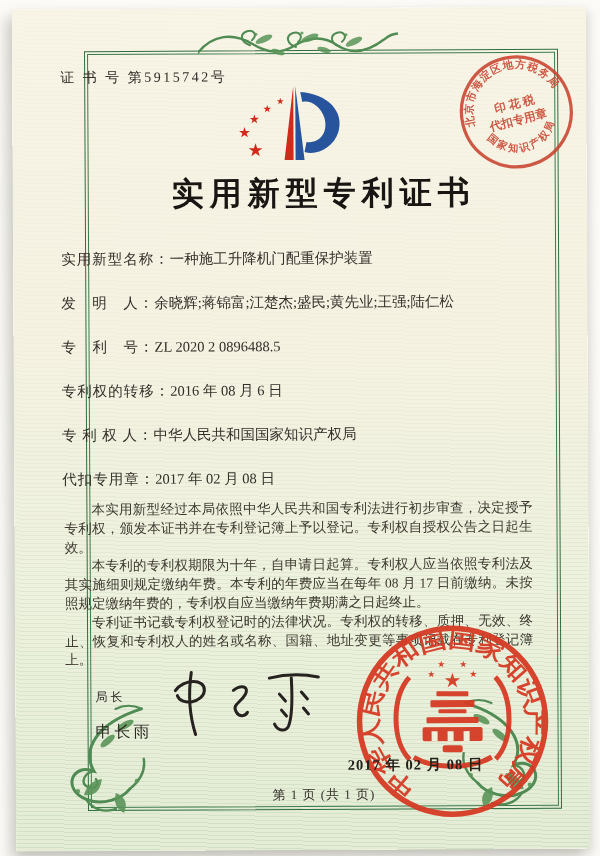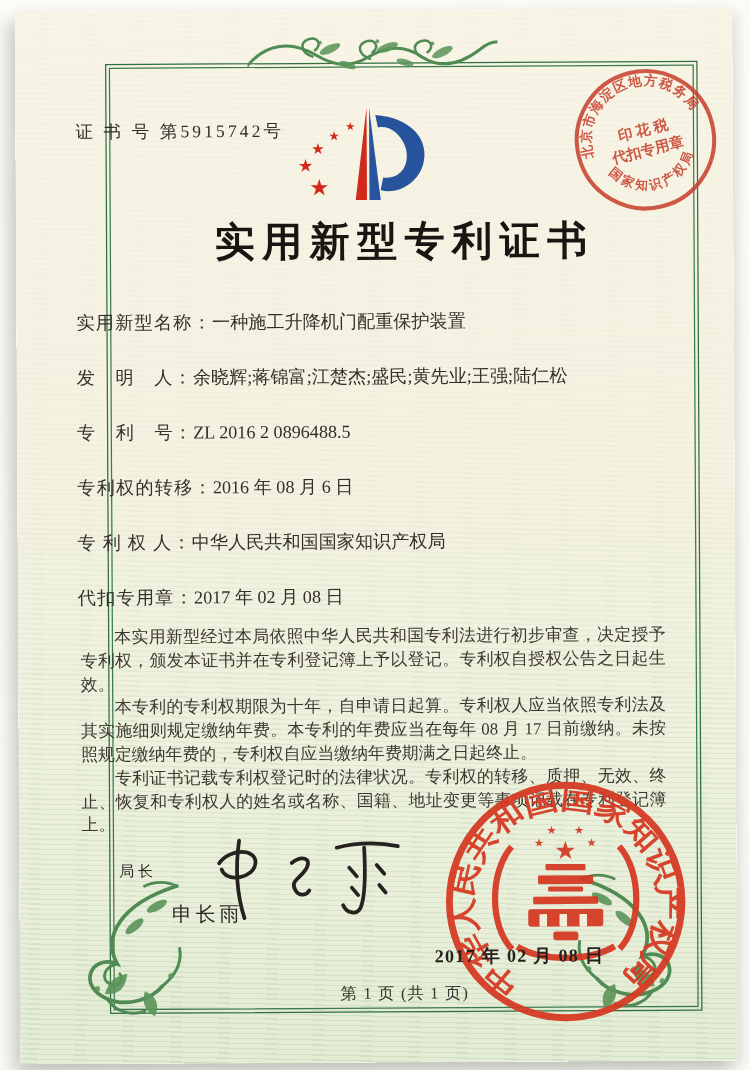--- a/index.html
+++ b/index.html
@@ -21,39 +21,39 @@
     mask-image:linear-gradient(180deg,rgba(0,0,0,.15) 0%,rgba(0,0,0,.22) 40%,rgba(0,0,0,.65) 70%,rgba(0,0,0,.95) 100%);
   }
   .frame{
     position:absolute;left:72px;top:42px;width:472px;height:758px;
     border:1.5px solid #2f6e3f;
   }
   .frame::before{
     content:"";position:absolute;inset:2px;border:1px solid #3c7a4b;
   }
   .certno{
-    position:absolute;left:48px;top:88px;
+    position:absolute;left:48px;top:60px;
     font-size:14px;color:#2e2b28;letter-spacing:2.5px;
   }
   .logo{position:absolute;left:212px;top:74px;width:140px;height:90px;}
   .title{
     position:absolute;left:72px;top:164px;width:472px;
     text-align:center;font-size:32px;font-weight:700;color:#181512;
     letter-spacing:6px;text-indent:6px;
   }
   .rows{position:absolute;left:48px;top:240px;width:480px;}
   .row{margin-bottom:23px;font-size:14.5px;color:#332f2a;line-height:21px;white-space:nowrap;}
   .row .lbl{letter-spacing:1px;text-align:right;}
   .paras{
     position:absolute;left:50px;top:492px;width:468px;
     font-size:13.5px;line-height:18.8px;color:#3d382f;text-align:justify;
   }
   .paras p{margin:0;text-indent:2em;}
   .director-title{position:absolute;left:80px;top:680px;font-size:12px;color:#2c2925;letter-spacing:3px;}
-  .director-name{position:absolute;left:80px;top:713px;font-size:16px;color:#2c2925;letter-spacing:3px;margin-left:42px;}
+  .director-name{position:absolute;left:80px;top:713px;font-size:16px;color:#2c2925;letter-spacing:3px;}
   .signature{position:absolute;left:148px;top:652px;width:170px;height:90px;}
   .seal{position:absolute;left:328px;top:610px;width:218px;height:212px;opacity:.94;}
   .seal-date{
     position:absolute;left:332px;top:748px;z-index:6;
     font-size:14.5px;font-weight:700;color:#24211d;letter-spacing:1px;white-space:nowrap;
   }
   .footer{
     position:absolute;left:72px;top:778px;width:472px;text-align:center;
     font-size:13px;color:#35312b;letter-spacing:1px;
   }
@@ -160,21 +160,21 @@
   <div class="title">实用新型专利证书</div>
 
   <div class="rows">
     <div class="row">
       <span class="lbl">实用新型名称：</span><span class="val">一种施工升降机门配重保护装置</span>
     </div>
     <div class="row">
       <span class="lbl">发　明　人：</span><span class="val">余晓辉;蒋锦富;江楚杰;盛民;黄先业;王强;陆仁松</span>
     </div>
     <div class="row">
-      <span class="lbl">专　利　号：</span><span class="val">ZL 2016 2 0896488.5</span>
+      <span class="lbl">专　利　号：</span><span class="val">ZL 2020 2 0896488.5</span>
     </div>
     <div class="row">
       <span class="lbl">专利权的转移：</span><span class="val">2016 年 08 月 6 日</span>
     </div>
     <div class="row">
       <span class="lbl">专 利 权 人：</span><span class="val">中华人民共和国国家知识产权局</span>
     </div>
     <div class="row">
       <span class="lbl">代扣专用章：</span><span class="val">2017 年 02 月 08 日</span>
     </div>

